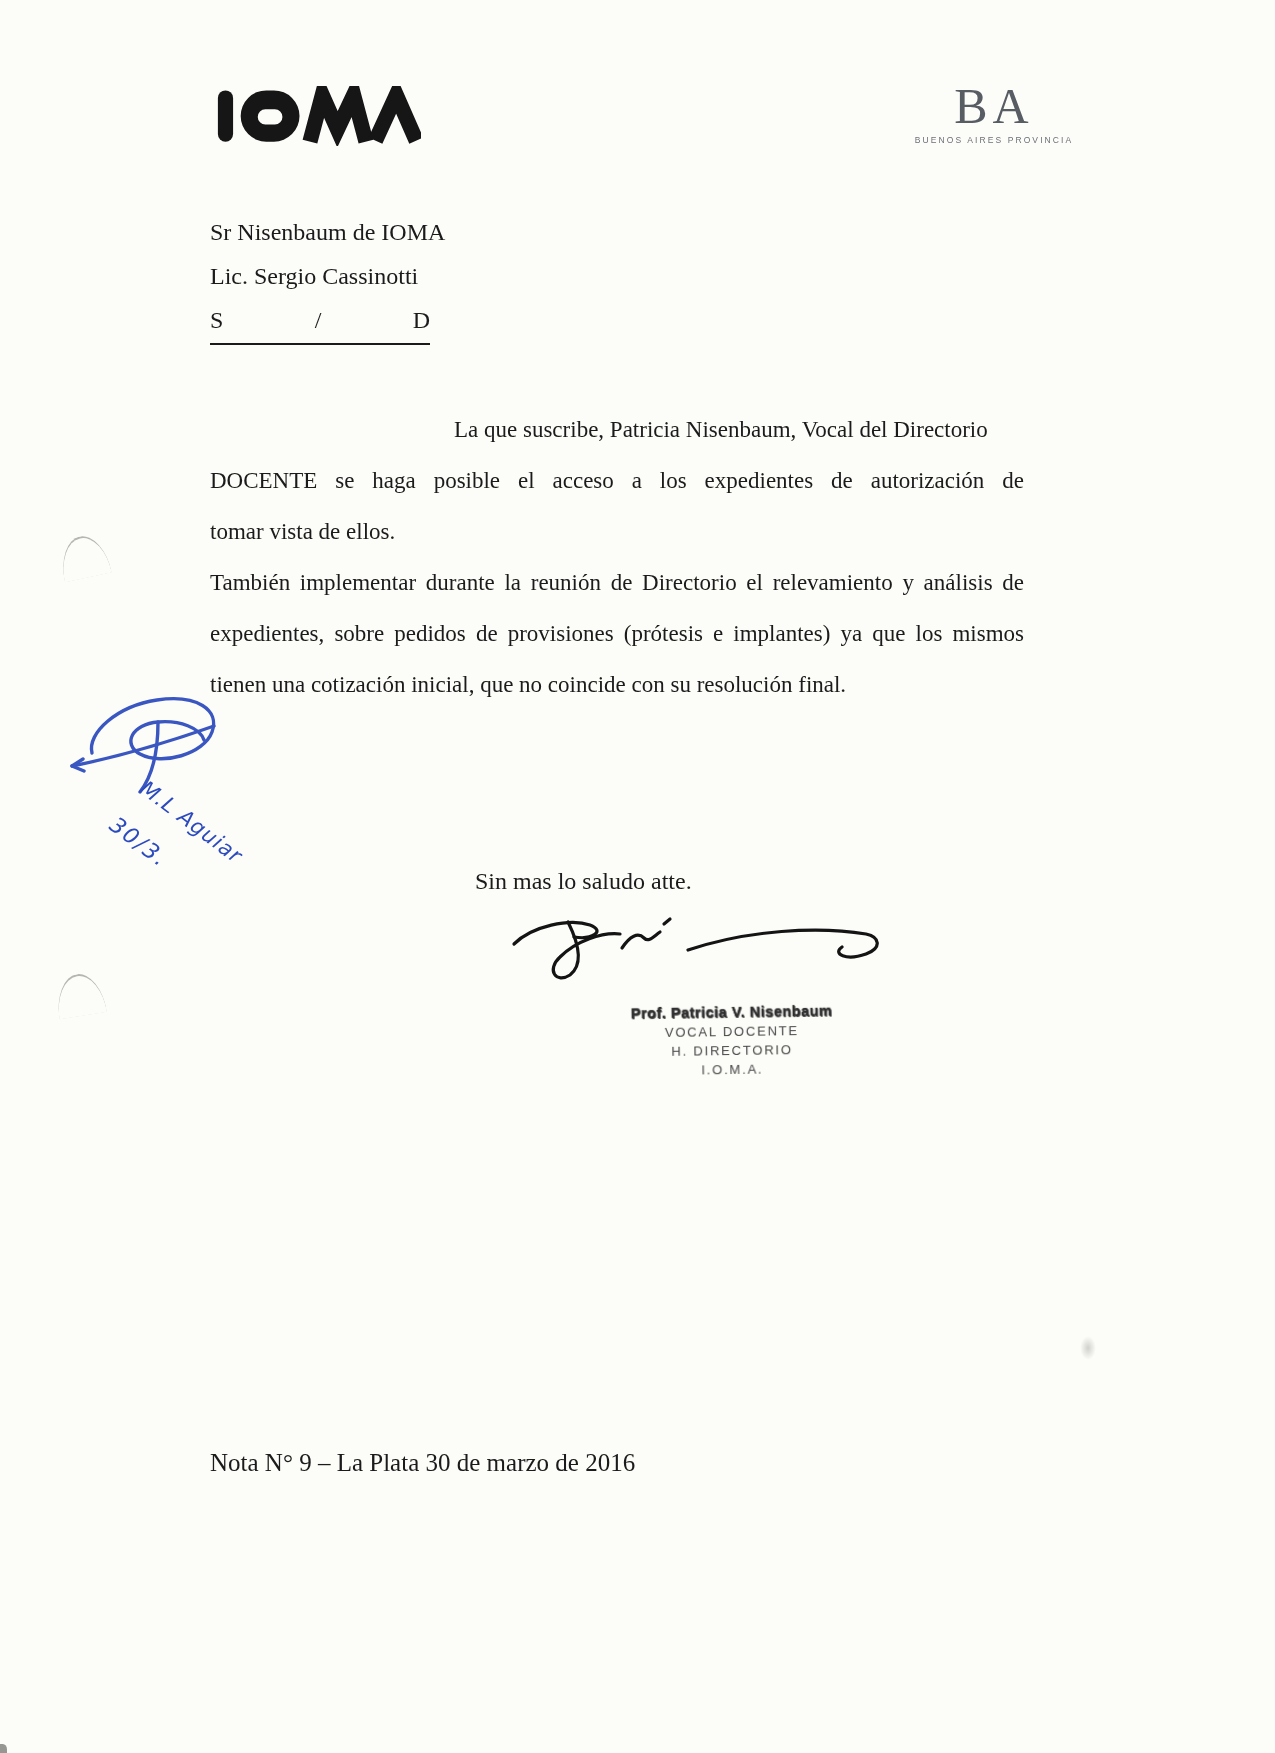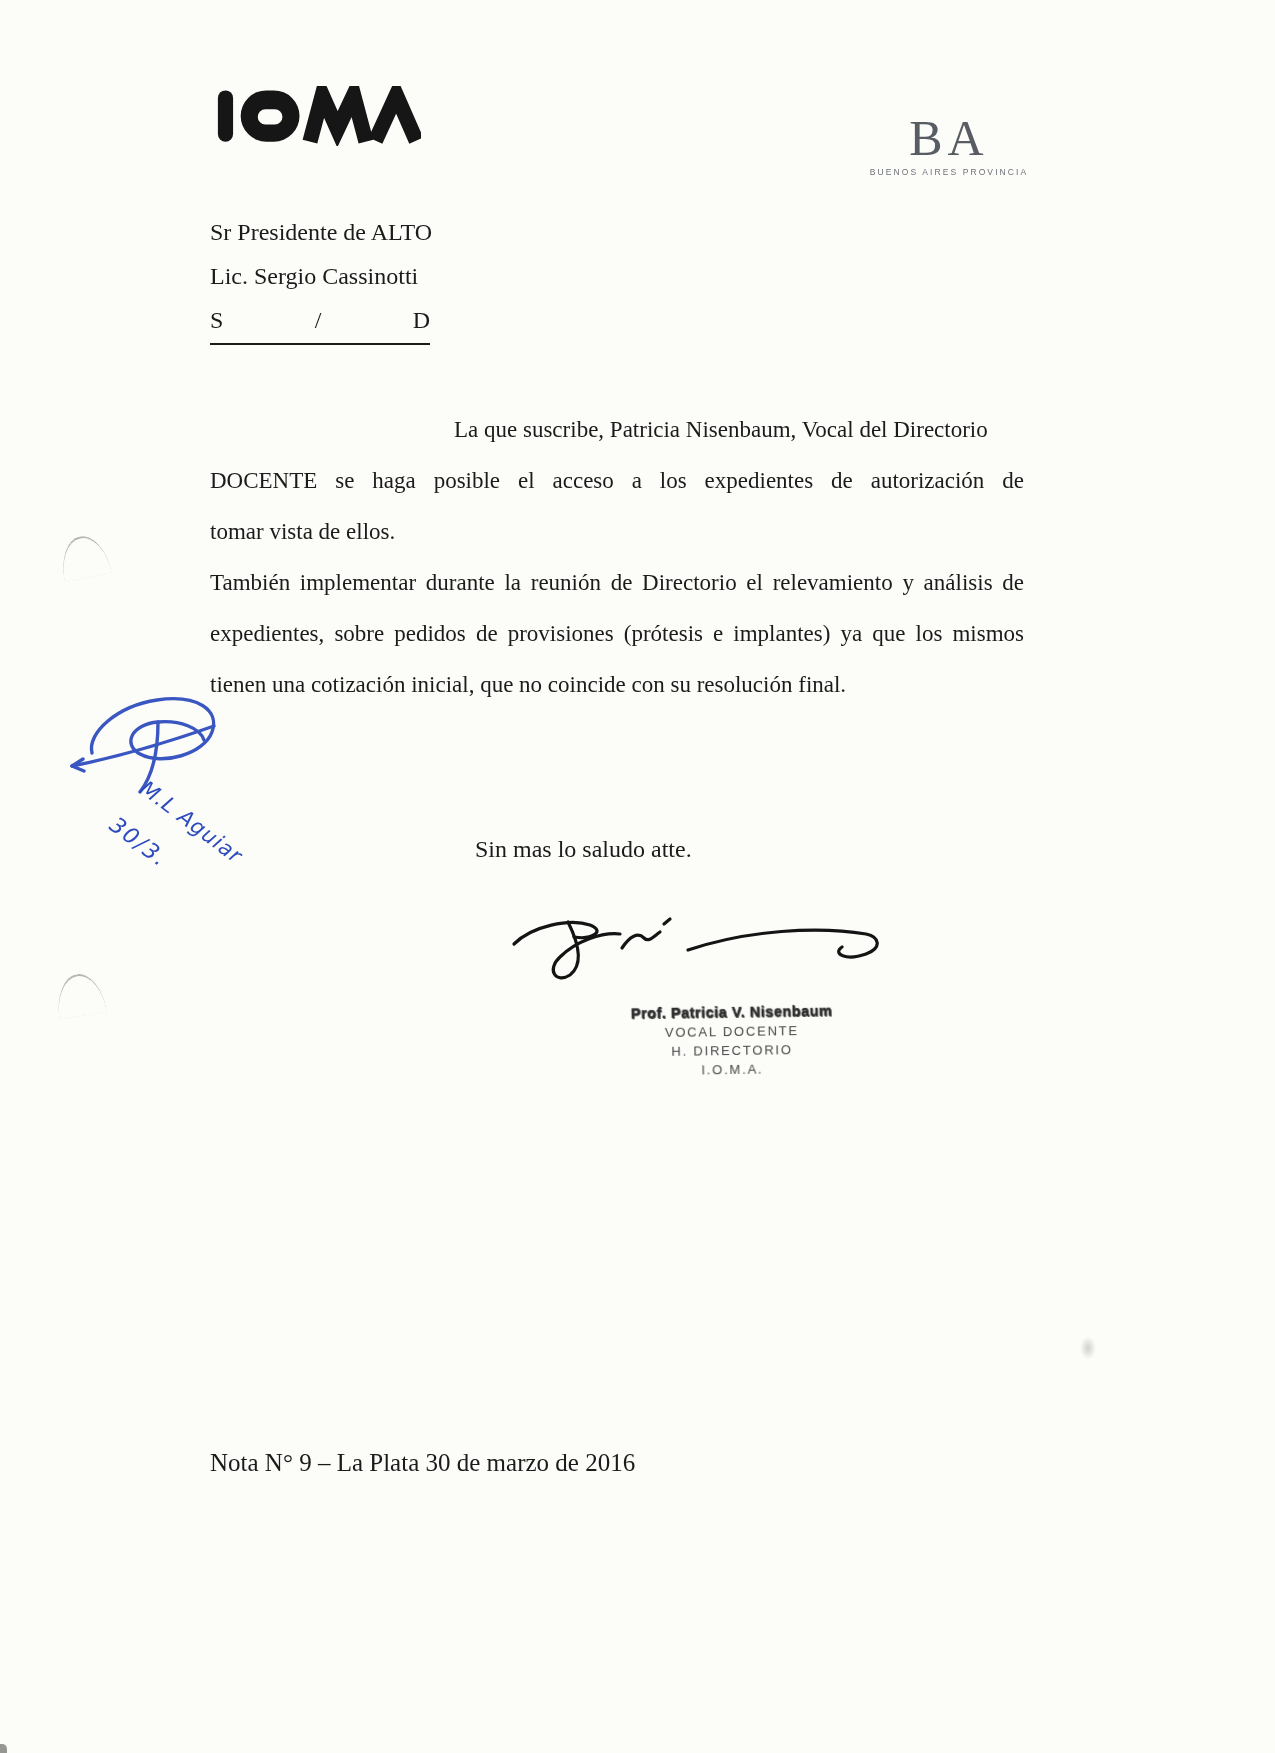--- a/index.html
+++ b/index.html
@@ -5,40 +5,40 @@
   html,body { margin:0; padding:0; background:#e9e9e6; }
   .page {
     position:relative; width:1275px; height:1753px; margin:0 auto;
     background:#fcfcf9; overflow:hidden;
     font-family:"Liberation Serif", serif; color:#1b1b1b;
     border-bottom:2px solid #cfcfca;
   }
 
   
   .ioma-logo { position:absolute; left:216px; top:86px; width:205px; height:60px; }
-  .ba-logo   { position:absolute; left:854px; top:80px; width:190px; text-align:center;margin-top:32px; }
+  .ba-logo   { position:absolute; left:899px; top:80px; width:190px; text-align:center; }
   .ba-word   { font-family:"Liberation Serif", serif; font-size:50px; line-height:52px;
                color:#585d64; letter-spacing:5px; font-weight:400; }
   .ba-sub    { font-family:"Liberation Sans", sans-serif; font-size:8.5px;
                letter-spacing:2.1px; color:#6c7077; margin-top:3px; white-space:nowrap; }
 
   .sr { position:absolute; width:1px; height:1px; overflow:hidden; clip:rect(0 0 0 0); }
 
   
   .recipient { position:absolute; left:210px; top:210px; font-size:24px; line-height:44px; }
   .sd-line   { display:inline-flex; justify-content:space-between; width:220px;
                border-bottom:2px solid #1b1b1b; padding-bottom:1px; }
 
   
   .letter-body { position:absolute; left:210px; top:404px; width:814px; font-size:23px; }
   .line  { height:51px; line-height:51px; text-align:justify; text-align-last:justify;
            overflow:hidden; white-space:nowrap; }
   .line--left   { text-align-last:left; }
   .line--indent { padding-left:244px; }
-  .closing { position:absolute; left:475px; top:836px; font-size:24px; }
+  .closing { position:absolute; left:475px; top:868px; font-size:24px; }
 
   
   .note-flourish { position:absolute; left:62px; top:688px; }
   .note-name { position:absolute; left:150px; top:776px; transform:rotate(37deg);
                transform-origin:0 0; color:#2b4abe; font-family:"DejaVu Sans", sans-serif;
                font-style:italic; font-size:21px; letter-spacing:1px; white-space:nowrap; }
   .note-date { position:absolute; left:120px; top:812px; transform:rotate(37deg);
                transform-origin:0 0; color:#2b4abe; font-family:"DejaVu Sans", sans-serif;
                font-style:italic; font-size:22px; letter-spacing:2px; }
 
@@ -84,21 +84,21 @@
       </g>
     </svg>
   </div>
 
   <div class="ba-logo">
     <div class="ba-word">BA</div>
     <div class="ba-sub">BUENOS AIRES PROVINCIA</div>
   </div>
 
   <div class="recipient">
-    <div>Sr Presidente  de ALTO</div>
+    <div>Sr Nisenbaum  de IOMA</div>
     <div>Lic. Sergio Cassinotti</div>
     <div>
       <span class="sd-line">
         <span>S</span>
         <span>/</span>
         <span>D</span>
       </span>
     </div>
   </div>
 

